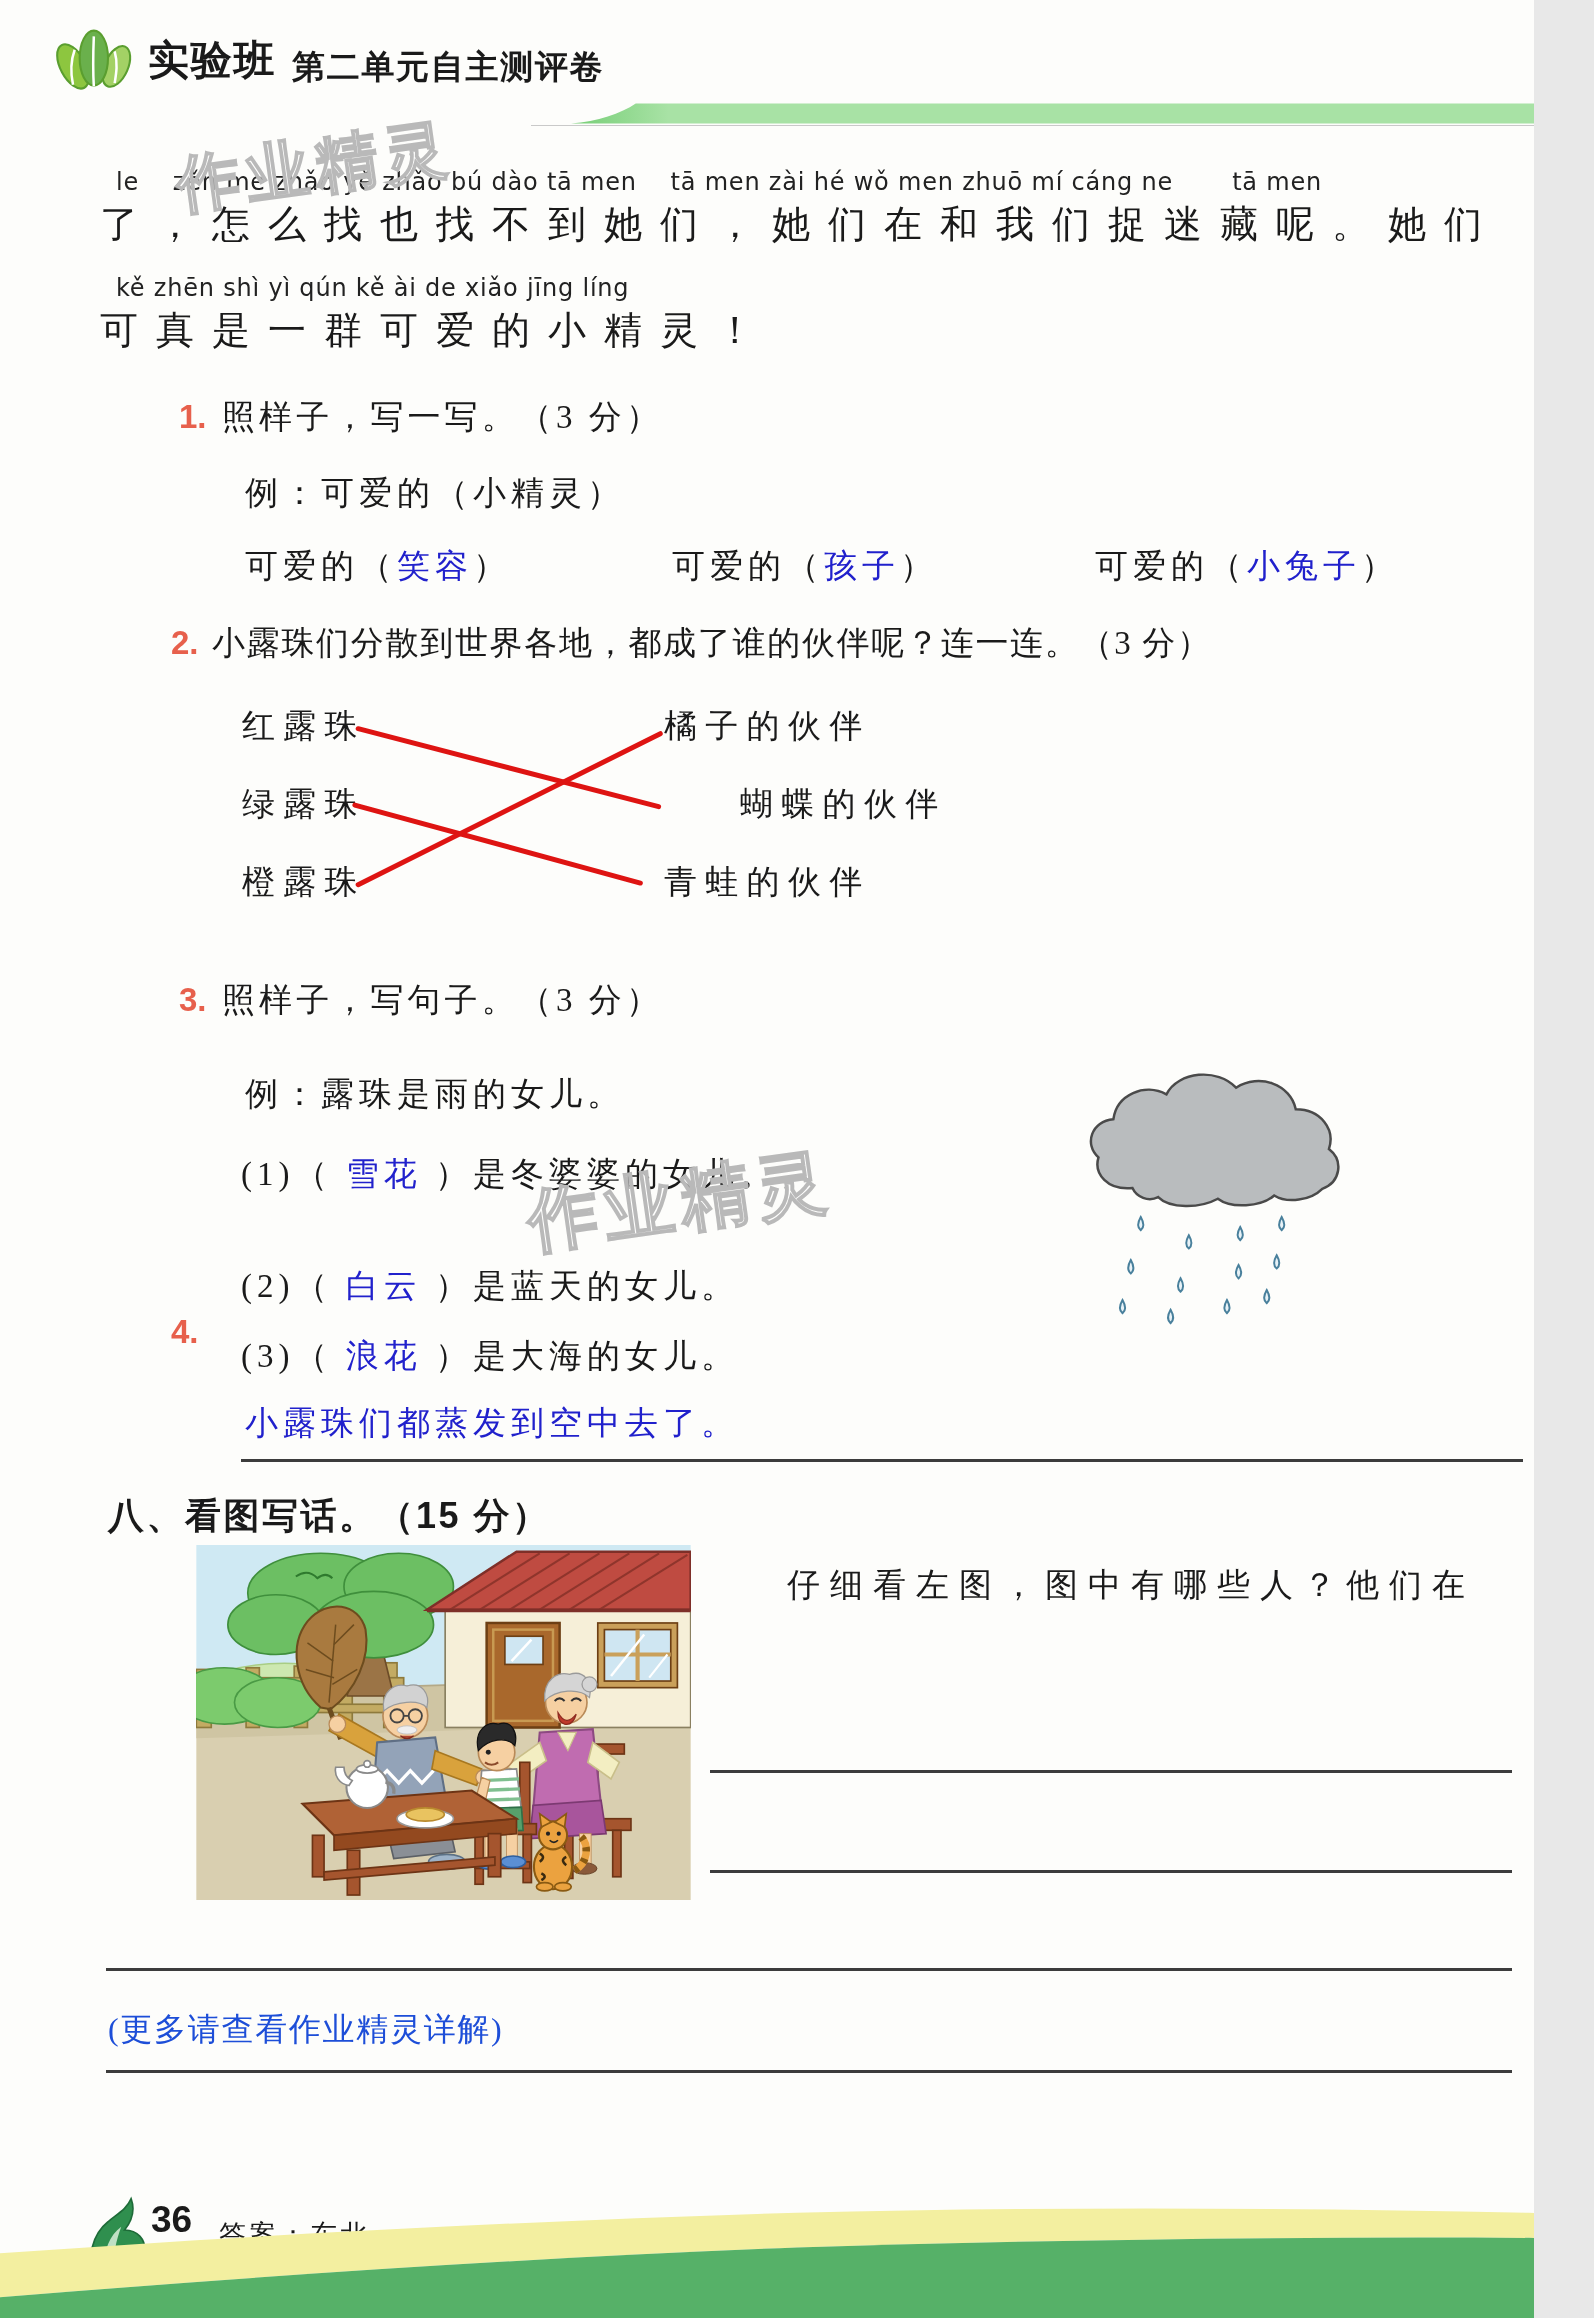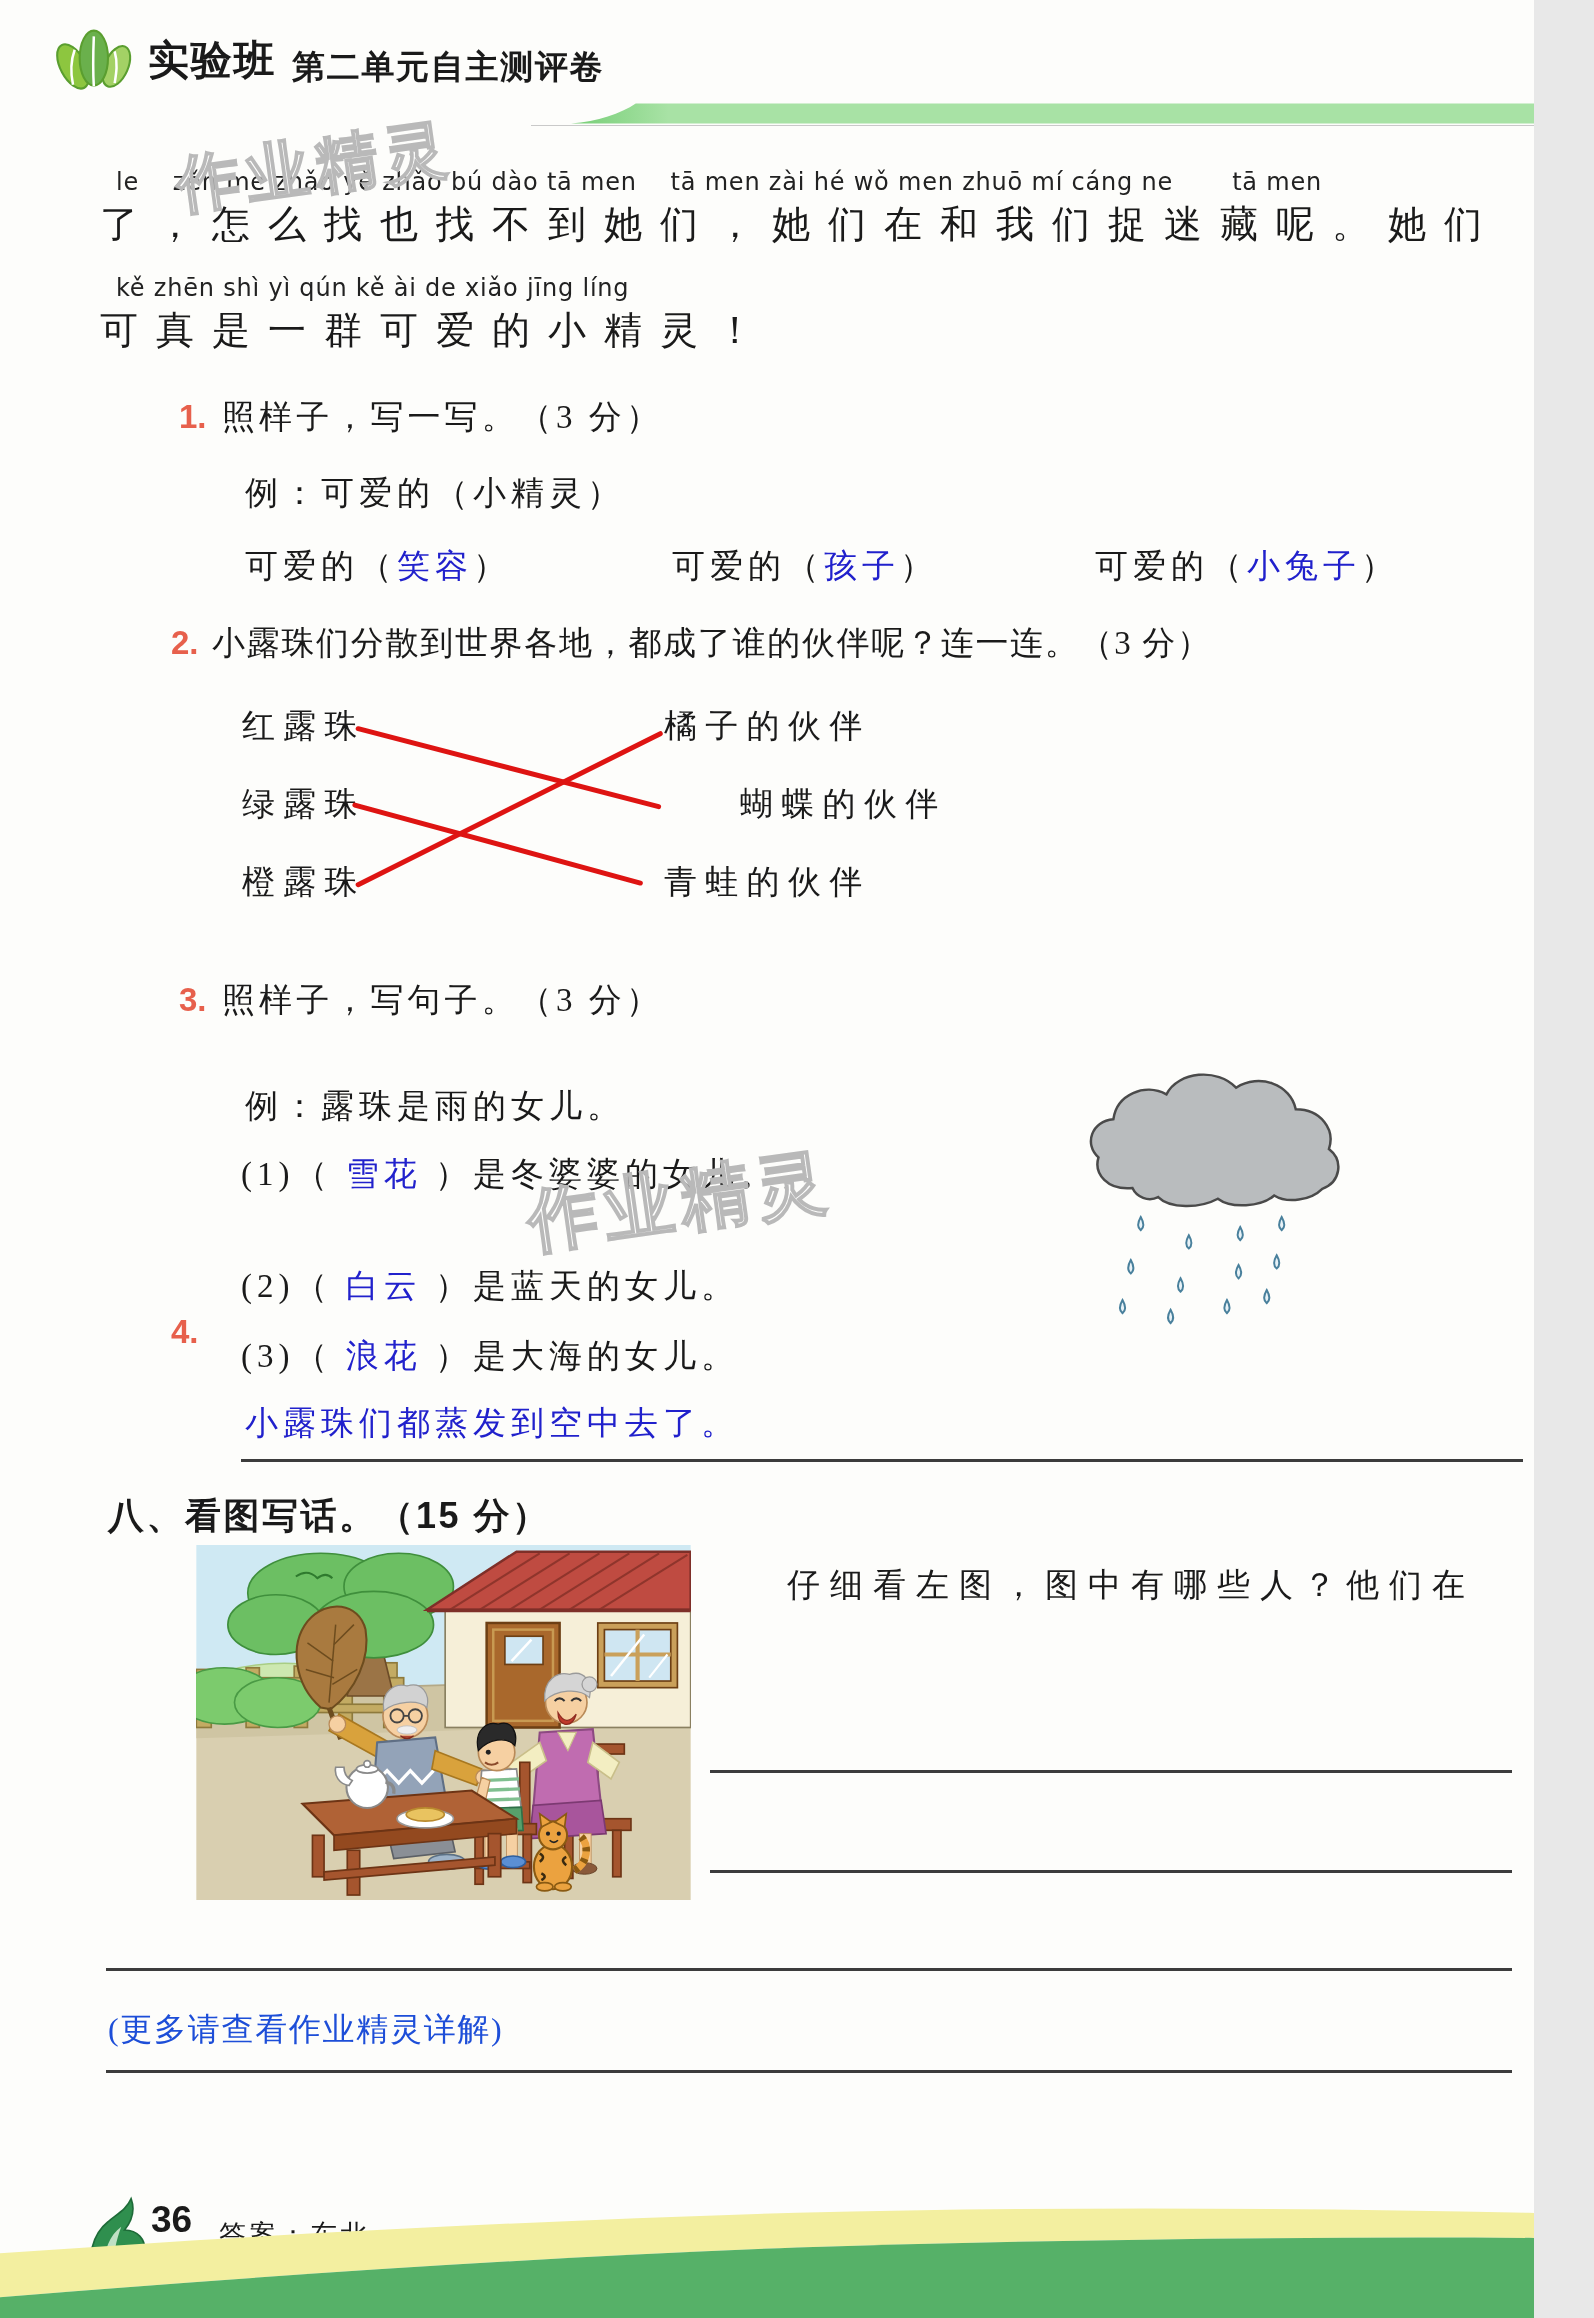--- a/index.html
+++ b/index.html
@@ -91,21 +91,21 @@
   <svg class="abs" style="left:232px;top:697px;" width="664" height="241" viewBox="0 0 800 290">
     <g stroke="#de1412" stroke-width="6" stroke-linecap="round">
       <line x1="152" y1="38" x2="514" y2="132"></line>
       <line x1="148" y1="130" x2="492" y2="224"></line>
       <line x1="152" y1="226" x2="516" y2="44"></line>
     </g>
   </svg>
 
   <span class="abs qnum" style="left:179px;top:981px;">3.</span>
   <span class="abs qtext" style="left:222px;top:978px;">照样子，写句子。（3 分）</span>
-  <div class="abs body40" style="left:245px;top:1072px;margin-top:12px;">例：露珠是雨的女儿。</div>
+  <div class="abs body40" style="left:245px;top:1072px;">例：露珠是雨的女儿。</div>
 
   <div class="abs body40" style="left:241px;top:1152px;">
     <span>(1)（ </span><span class="blue">雪花</span><span> ）是冬婆婆的女儿。</span>
   </div>
   <div class="abs body40" style="left:241px;top:1243px;margin-top:21px;">
     <span>(2)（ </span><span class="blue">白云</span><span> ）是蓝天的女儿。</span>
   </div>
   <div class="abs body40" style="left:241px;top:1334px;">
     <span>(3)（ </span><span class="blue">浪花</span><span> ）是大海的女儿。</span>
   </div>

